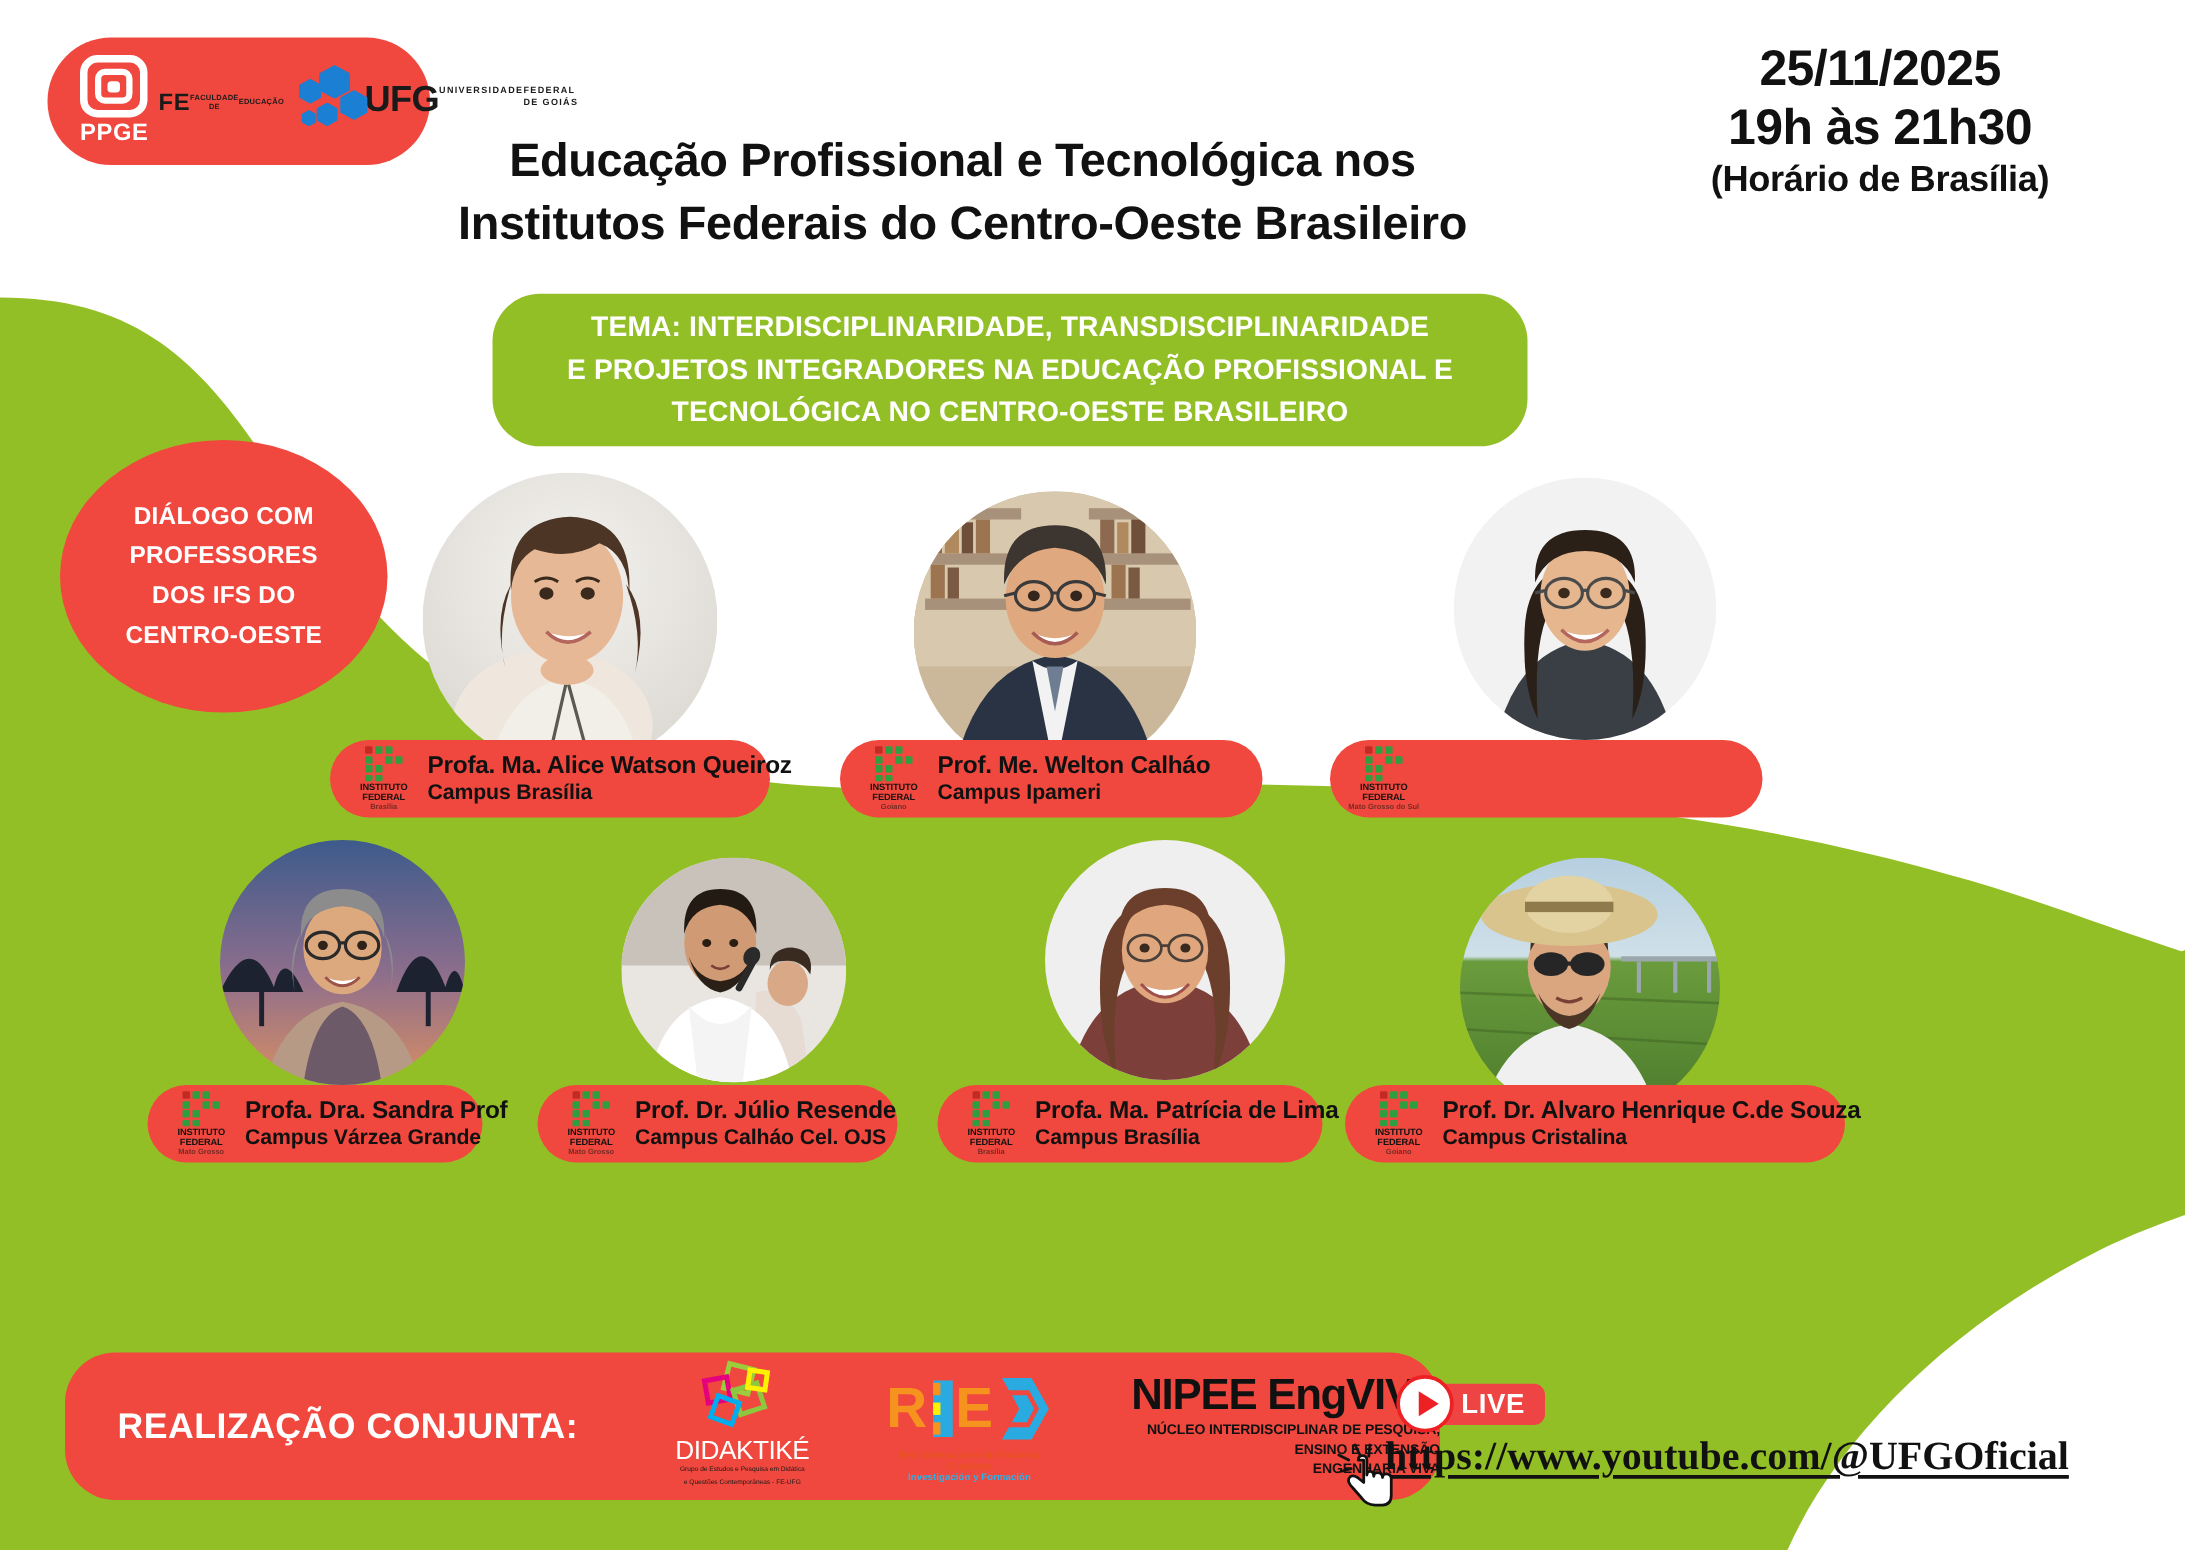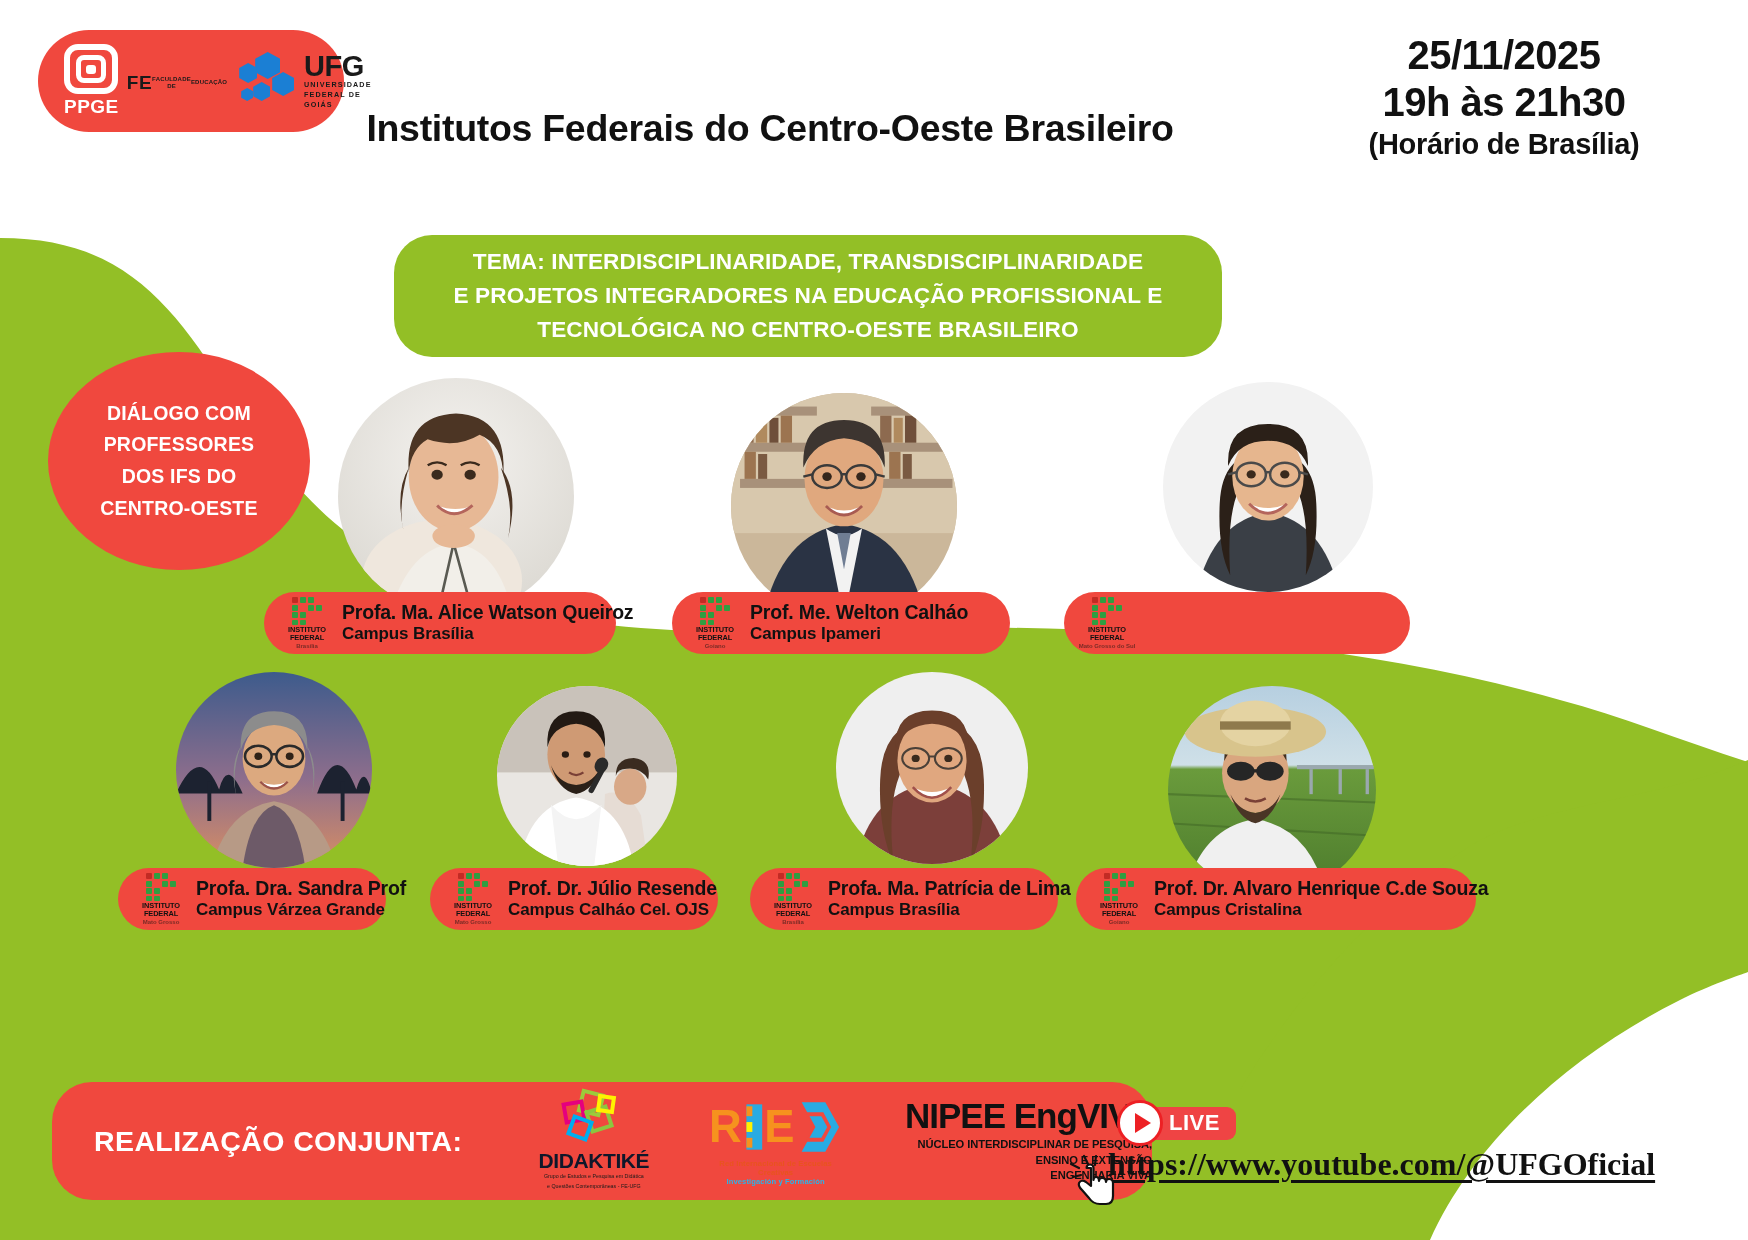--- a/index.html
+++ b/index.html
@@ -80,21 +80,21 @@
   .fe-word { color: #1a1a1a; font-weight: bold; font-size: 19px; letter-spacing: .5px; }
   .fe-sub  { color: #1a1a1a; font-size: 6px; font-weight: bold; line-height: 1.25; text-align: center; letter-spacing: .2px; }
 
   .ufg-block { margin-left: 12px; display: flex; align-items: center; }
   .ufg-hex { width: 56px; height: 58px; position: relative; }
   .hx {
     position: absolute;
     background: #1b7fd4;
     clip-path: polygon(50% 0%, 100% 25%, 100% 75%, 50% 100%, 0% 75%, 0% 25%);
   }
-  .ufg-text { margin-left: 17px; display: flex; flex-direction: column; }
+  .ufg-text { margin-left: 6px; display: flex; flex-direction: row; }
   .ufg-word { color: #1a1a1a; font-weight: bold; font-size: 29px; letter-spacing: -.5px; line-height: .95; }
   .ufg-sub  { color: #1a1a1a; font-size: 7.2px; font-weight: bold; letter-spacing: 1.1px; line-height: 1.35; }
 
   
   .main-title {
     position: absolute;
     left: 300px; top: 104px;
     width: 940px;
     text-align: center;
     z-index: 5;
@@ -233,21 +233,21 @@
     white-space: nowrap;
   }
 
   .didaktike {
     margin-left: 52px;
     display: flex; flex-direction: column; align-items: center;
     width: 160px;
   }
   .dk-marks { width: 74px; height: 58px; position: relative; }
   .dk-sq { position: absolute; border: 4px solid; background: transparent; }
-  .dk-word { font-size: 21px; font-weight: bold; color: #0f172a; letter-spacing: -.4px; line-height: 1; margin-top: 1px; }
+  .dk-word { font-size: 21px; font-weight: normal; color: #ffffff; letter-spacing: -.4px; line-height: 1; margin-top: 1px; }
   .dk-sub  { font-size: 5.3px; color: #1a1a1a; text-align: center; line-height: 1.45; margin-top: 2px; }
 
   .riec {
     margin-left: 28px;
     display: flex; flex-direction: column; align-items: center;
     width: 150px;
   }
   .riec-logo { position: relative; width: 138px; height: 62px; }
   .riec-sub1 { font-size: 7.6px; font-weight: bold; color: #e8541f; letter-spacing: .1px; text-align: center; margin-top: 1px; }
   .riec-sub2 { font-size: 7.6px; font-weight: bold; color: #2bb3e8; letter-spacing: .1px; text-align: center; }
@@ -359,20 +359,21 @@
       </div>
       <div class="ufg-text">
         <div class="ufg-word">UFG</div>
         <div class="ufg-sub">UNIVERSIDADE</div>
         <div class="ufg-sub">FEDERAL DE GOIÁS</div>
       </div>
     </div>
   </div>
 
   <div class="main-title">
+    <div>Educação Profissional e Tecnológica nos</div>
     <div>Institutos Federais do Centro-Oeste Brasileiro</div>
   </div>
 
   <div class="date-block">
     <div class="date-line">25/11/2025</div>
     <div class="time-line">19h às 21h30</div>
     <div class="tz-line">(Horário de Brasília)</div>
   </div>
 
   <div class="theme-banner">

